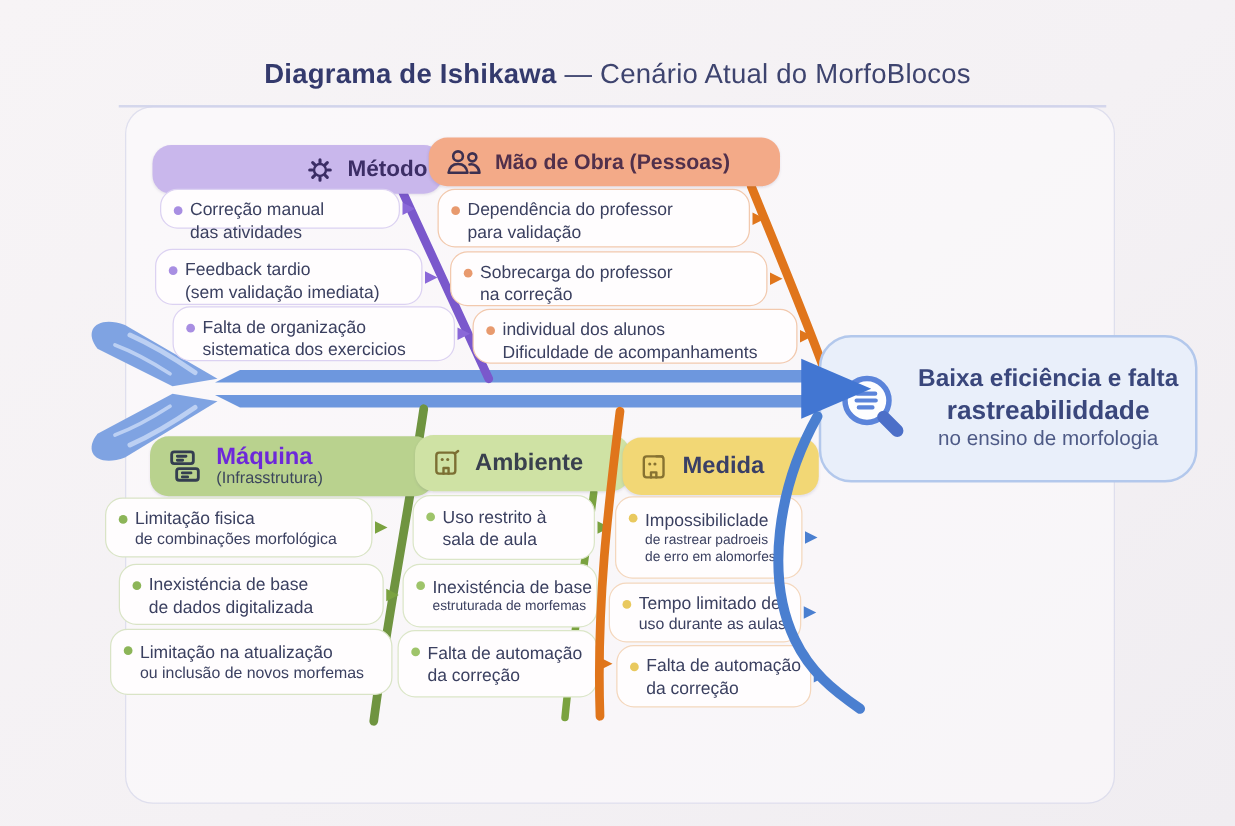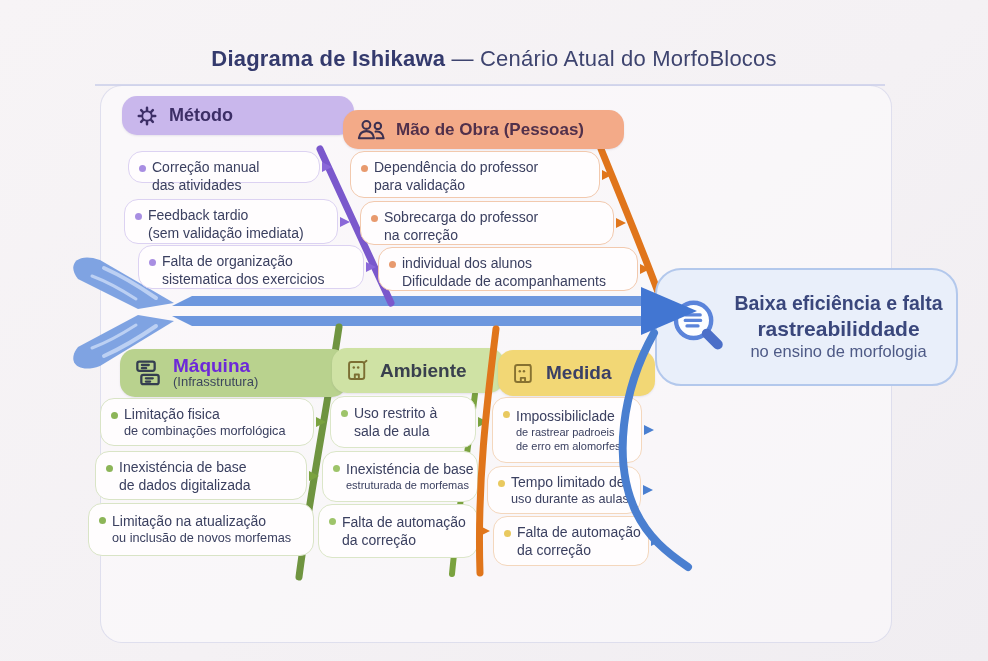--- a/index.html
+++ b/index.html
@@ -12,21 +12,21 @@
     background:rgba(253,252,254,.55);border:1px solid rgba(190,194,225,.45);}
   .title{position:absolute;left:0;top:46px;width:100%;text-align:center;font-size:22px;letter-spacing:.2px;}
   .title .b{font-weight:bold;color:#343a6d;}
   .title .r{font-weight:normal;color:#3e446f;}
   svg.layer{position:absolute;left:0;top:0;pointer-events:none;}
   .under{z-index:1;} .over{z-index:3;}
 
   .hdr{position:absolute;z-index:2;display:flex;align-items:center;gap:9px;border-radius:15px;
     padding:0 12px;box-shadow:0 1px 2px rgba(80,70,120,.12);}
   .hdr .lab{font-weight:bold;}
-  .hdr-metodo{left:122px;top:96px;width:208px;height:39px;background:#c9b7ec;}
+  .hdr-metodo{left:122px;top:116px;width:208px;height:39px;background:#c9b7ec;justify-content:flex-end;}
   .hdr-metodo .lab{font-size:18px;color:#3c2e66;}
   .hdr-mdo{left:343px;top:110px;width:257px;height:39px;background:#f3aa88;}
   .hdr-mdo .lab{font-size:17px;color:#51304b;}
   .hdr-maquina{left:120px;top:349px;width:203px;height:48px;background:#b9d28e;}
   .hdr-maquina .lab{font-size:19px;color:#6d28d9;line-height:1;}
   .hdr-maquina .sub{font-size:13px;color:#3c465c;line-height:1.1;}
   .hdr-ambiente{left:332px;top:348px;width:148px;height:45px;background:#cfe2a4;}
   .hdr-ambiente .lab{font-size:19px;color:#39404e;}
   .hdr-medida{left:498px;top:350px;width:133px;height:46px;background:#f2d775;}
   .hdr-medida .lab{font-size:19px;color:#3a3f66;}
@@ -191,21 +191,21 @@
   </div>
   <div class="item c1" style="left:378px;top:247px;width:260px;height:44px;">
     <span class="dot"></span>
     <div class="lines">
       <div class="ln">individual dos alunos</div>
       <div class="ln">Dificuldade de acompanhaments</div>
     </div>
     <span class="arrow"></span>
   </div>
 
-  <div class="item c2" style="left:100px;top:398px;width:214px;height:48px;">
+  <div class="item c2" style="left:84px;top:398px;width:214px;height:48px;">
     <span class="dot"></span>
     <div class="lines">
       <div class="ln">Limitação fisica</div>
       <div class="ln s1">de combinações morfológica</div>
     </div>
     <span class="arrow"></span>
   </div>
   <div class="item c2" style="left:95px;top:451px;width:212px;height:49px;">
     <span class="dot"></span>
     <div class="lines">

